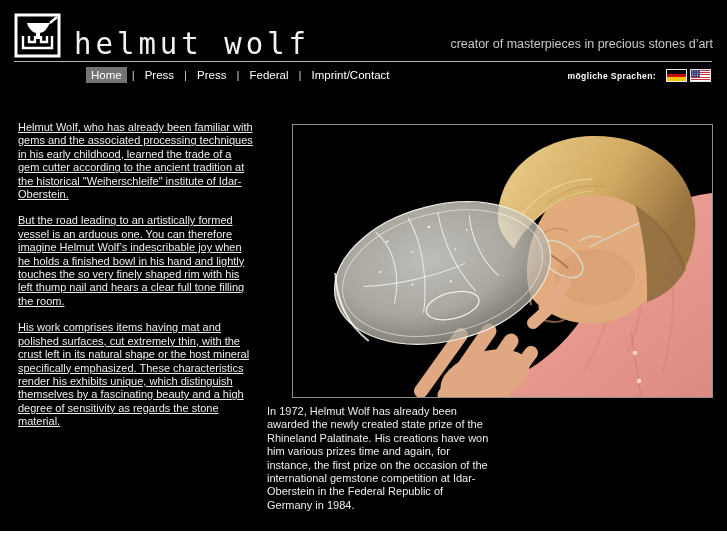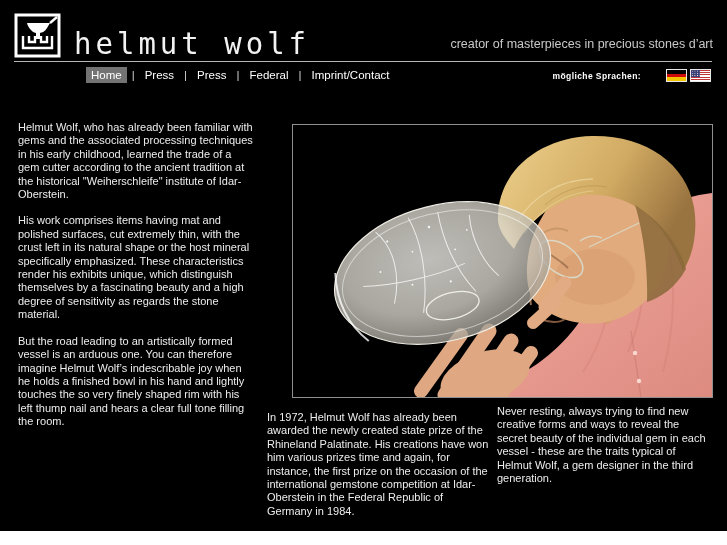--- a/index.html
+++ b/index.html
@@ -45,21 +45,21 @@
     padding: 2px 5px; cursor: pointer; white-space: nowrap;
   }
   .nav-item.active { background: #737373; }
   .nav-sep { color: #d0d0d0; padding: 0 5px; }
   .languages {
     position: absolute; right: 16px; top: 69px;
     display: flex; align-items: center;
   }
   .languages-label {
     font-size: 8.5px; font-weight: bold; color: #ffffff;
-    margin-right: 22px; letter-spacing: 0.4px;
+    margin-right: 7px; letter-spacing: 0.4px;
   }
   .flag {
     width: 21px; height: 13px; border: 1px solid #e8e8e8;
     margin-left: 3px; cursor: pointer;
   }
   .flag-de {
     background: linear-gradient(to bottom,
       #000000 0%, #000000 34%,
       #cf0a0a 34%, #cf0a0a 67%,
       #f2c500 67%, #f2c500 100%);
@@ -71,22 +71,22 @@
   }
   .flag-us .canton {
     position: absolute; left: 0; top: 0;
     width: 9px; height: 6.5px; background: #3d3f77;
     background-image: radial-gradient(#ffffff 28%, rgba(0,0,0,0) 30%);
     background-size: 2.6px 2.2px;
   }
   
   .body-text { font-size: 11px; line-height: 13.4px; color: #ededed; }
   .body-text p { margin: 0 0 13px 0; }
-  .col-left  { position: absolute; left: 18px;  top: 121px; width: 237px; }
-  .col-mid   { position: absolute; left: 267px; top: 405px; width: 223px; margin-top: 6px; }
+  .col-left  { position: absolute; left: 18px;  top: 121px; width: 237px; text-decoration: underline; }
+  .col-mid   { position: absolute; left: 267px; top: 405px; width: 223px; }
   .col-right { position: absolute; left: 497px; top: 405px; width: 215px; }
   .photo {
     position: absolute; left: 292px; top: 124px;
     width: 421px; height: 274px;
     border: 1px solid #8f8f8f; background: #000;
   }
   .photo svg { display: block; }
   .bottom-strip {
     position: absolute; left: 0; top: 531px;
     width: 727px; height: 14px; background: #ffffff;
@@ -126,22 +126,22 @@
   <div class="languages">
     <span class="languages-label">mögliche Sprachen:</span>
     <span class="flag flag-de"></span>
     <span class="flag flag-us">
         <span class="canton"></span>
       </span>
   </div>
 
   <div class="col-left body-text">
     <p>Helmut Wolf, who has already been familiar with gems and the associated processing techniques in his early childhood, learned the trade of a gem cutter according to the ancient tradition at the historical "Weiherschleife" institute of Idar-Oberstein.</p>
+    <p>But the road leading to an artistically formed vessel is an arduous one. You can therefore imagine Helmut Wolf’s indescribable joy when he holds a finished bowl in his hand and lightly touches the so very finely shaped rim with his left thump nail and hears a clear full tone filling the room.</p>
     <p>His work comprises items having mat and polished surfaces, cut extremely thin, with the crust left in its natural shape or the host mineral specifically emphasized. These characteristics render his exhibits unique, which distinguish themselves by a fascinating beauty and a high degree of sensitivity as regards the stone material.</p>
-    <p>But the road leading to an artistically formed vessel is an arduous one. You can therefore imagine Helmut Wolf’s indescribable joy when he holds a finished bowl in his hand and lightly touches the so very finely shaped rim with his left thump nail and hears a clear full tone filling the room.</p>
   </div>
 
   <div class="photo">
     <svg width="419" height="272" viewBox="0 0 419 272">
       <defs>
         <radialGradient id="bowlG" cx="45%" cy="38%" r="70%">
           <stop offset="0%" stop-color="#f4f2ec"></stop>
           <stop offset="55%" stop-color="#d9d6cc"></stop>
           <stop offset="100%" stop-color="#8f8c83"></stop>
         </radialGradient>
@@ -229,19 +229,16 @@
       <g stroke="#e3ab84" stroke-linecap="round">
         <path d="M 252 182 L 272 158" stroke-width="13"></path>
         <path d="M 240 198 L 262 178" stroke-width="12"></path>
       </g>
     </svg>
   </div>
 
   <div class="col-mid body-text">
     <p>In 1972, Helmut Wolf has already been awarded the newly created state prize of the Rhineland Palatinate. His creations have won him various prizes time and again, for instance, the first prize on the occasion of the international gemstone competition at Idar-Oberstein in the Federal Republic of Germany in 1984.</p>
   </div>
-  <div class="col-right body-text">
-    <p>Never resting, always trying to find new creative forms and ways to reveal the secret beauty of the individual gem in each vessel - these are the traits typical of Helmut Wolf, a gem designer in the third generation.</p>
-  </div>
 
 </div>
 
 <div class="bottom-strip"></div>
 
 </body></html>

